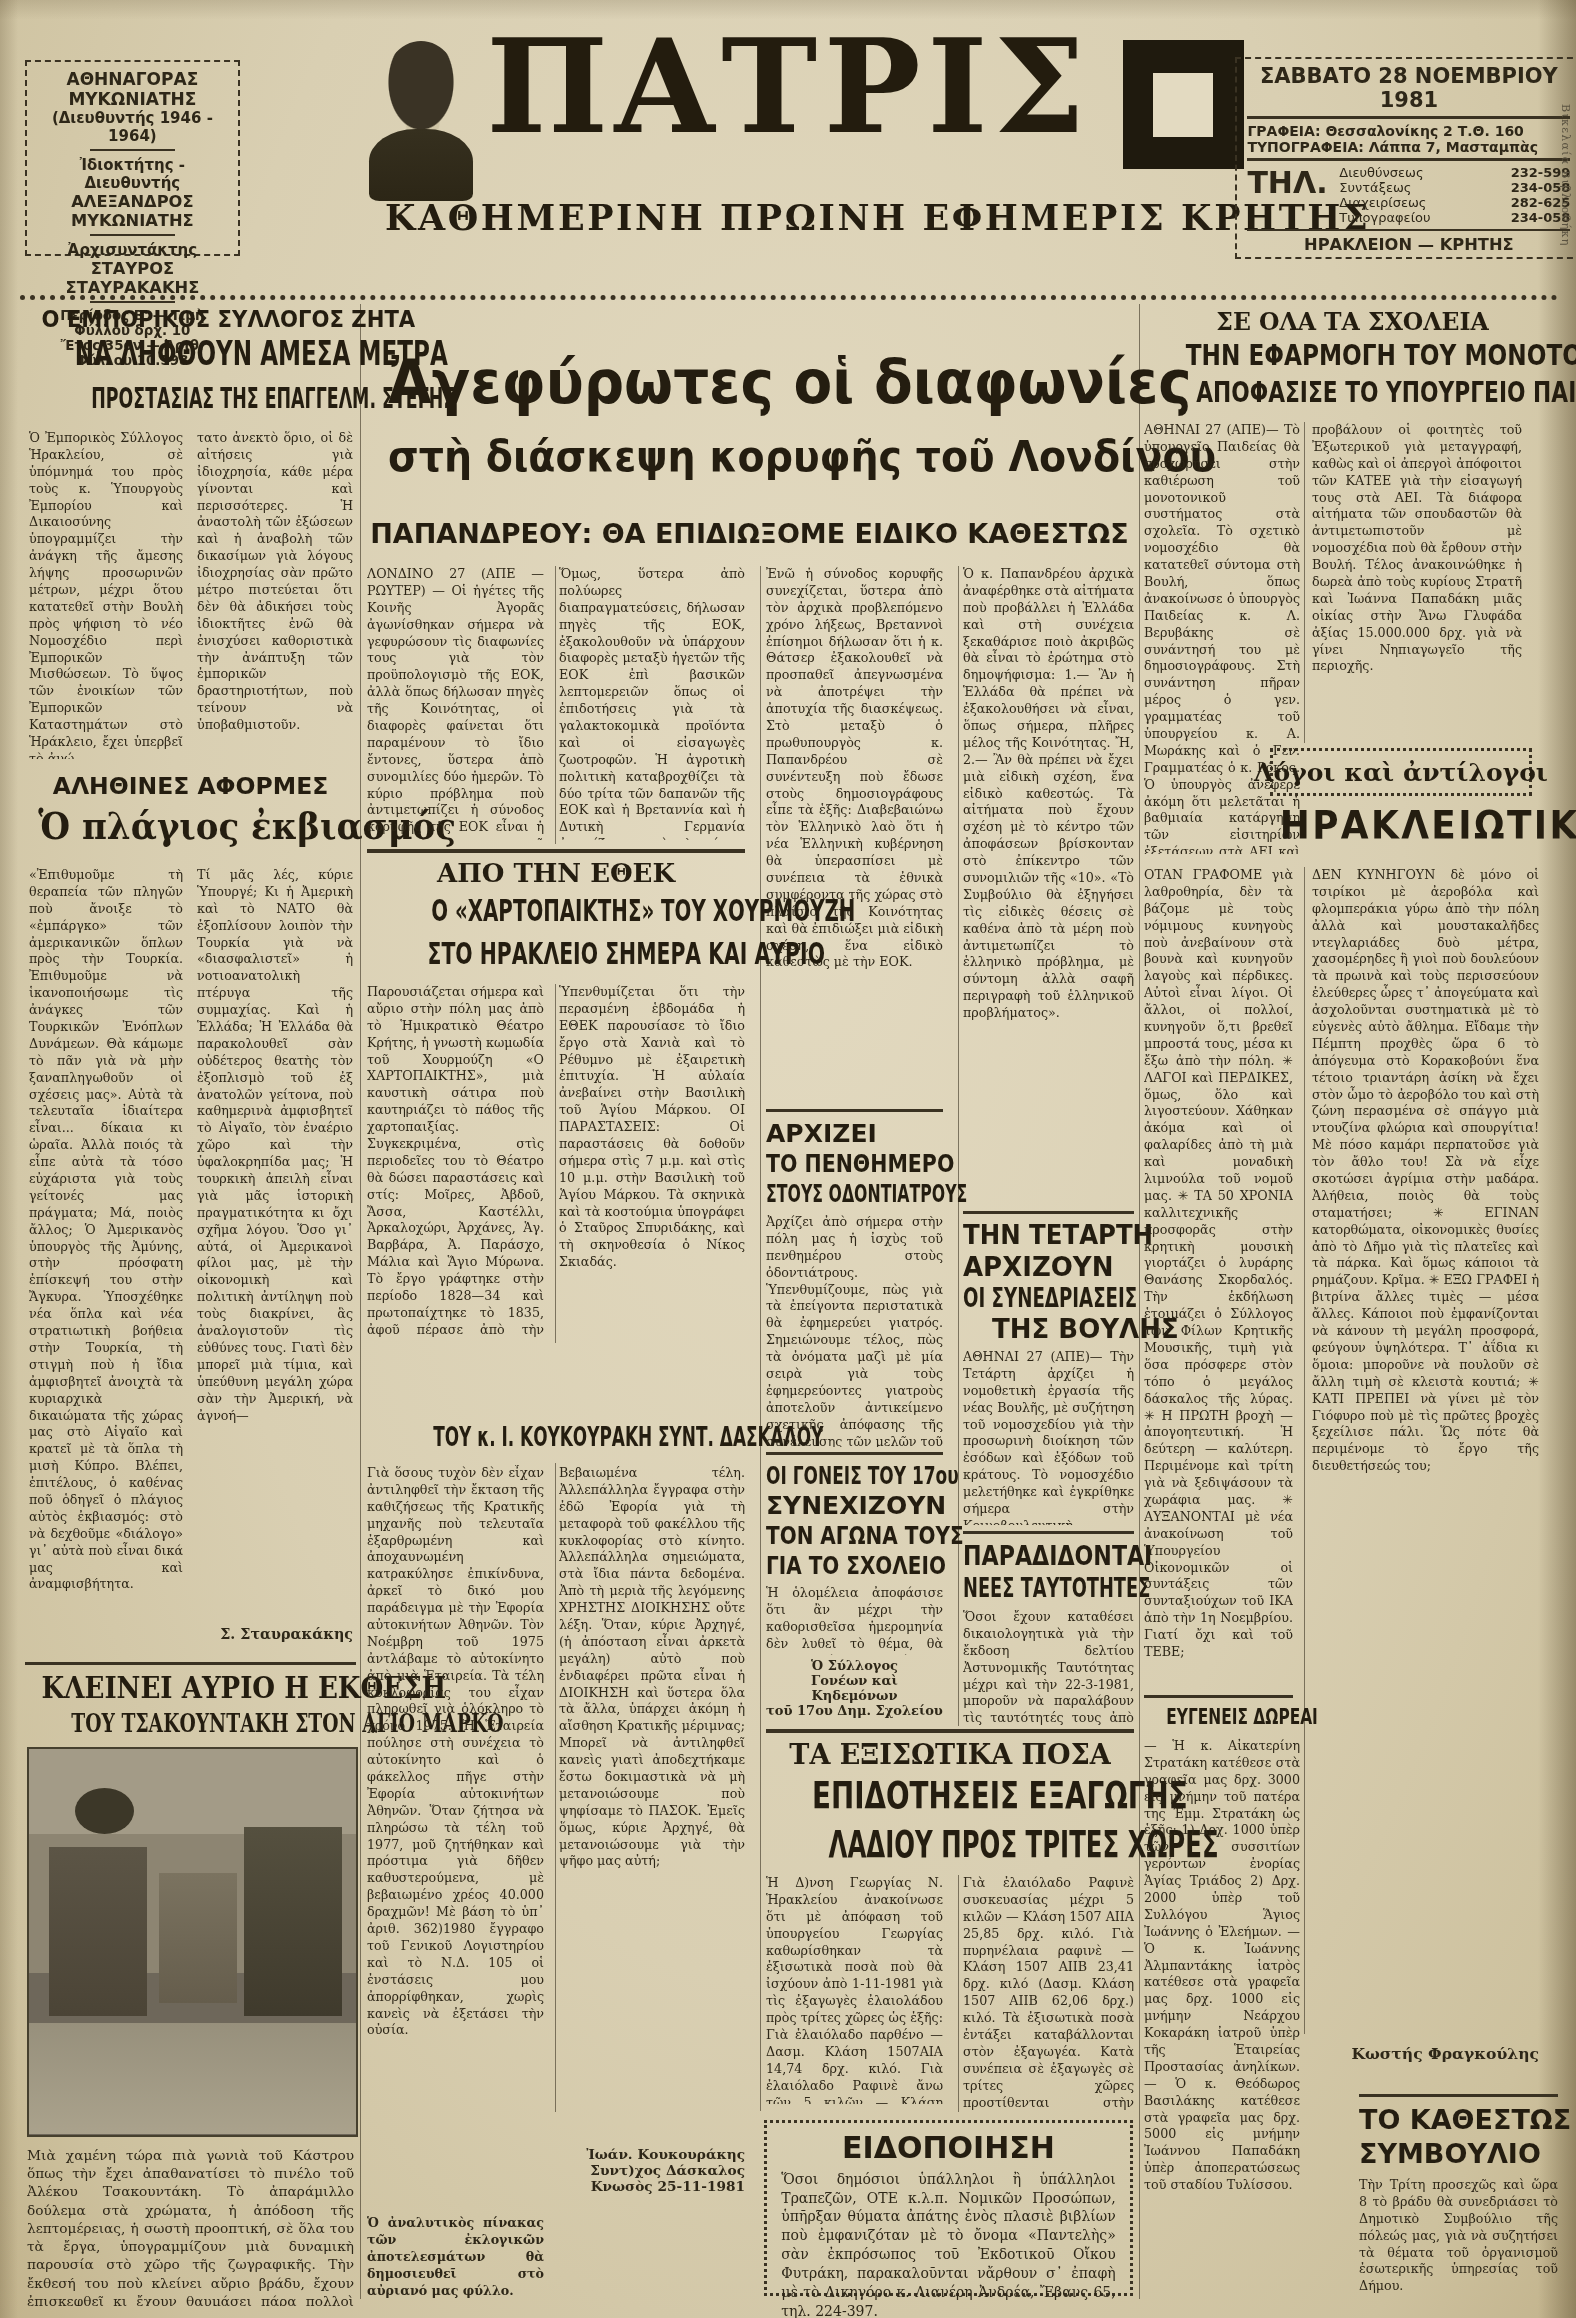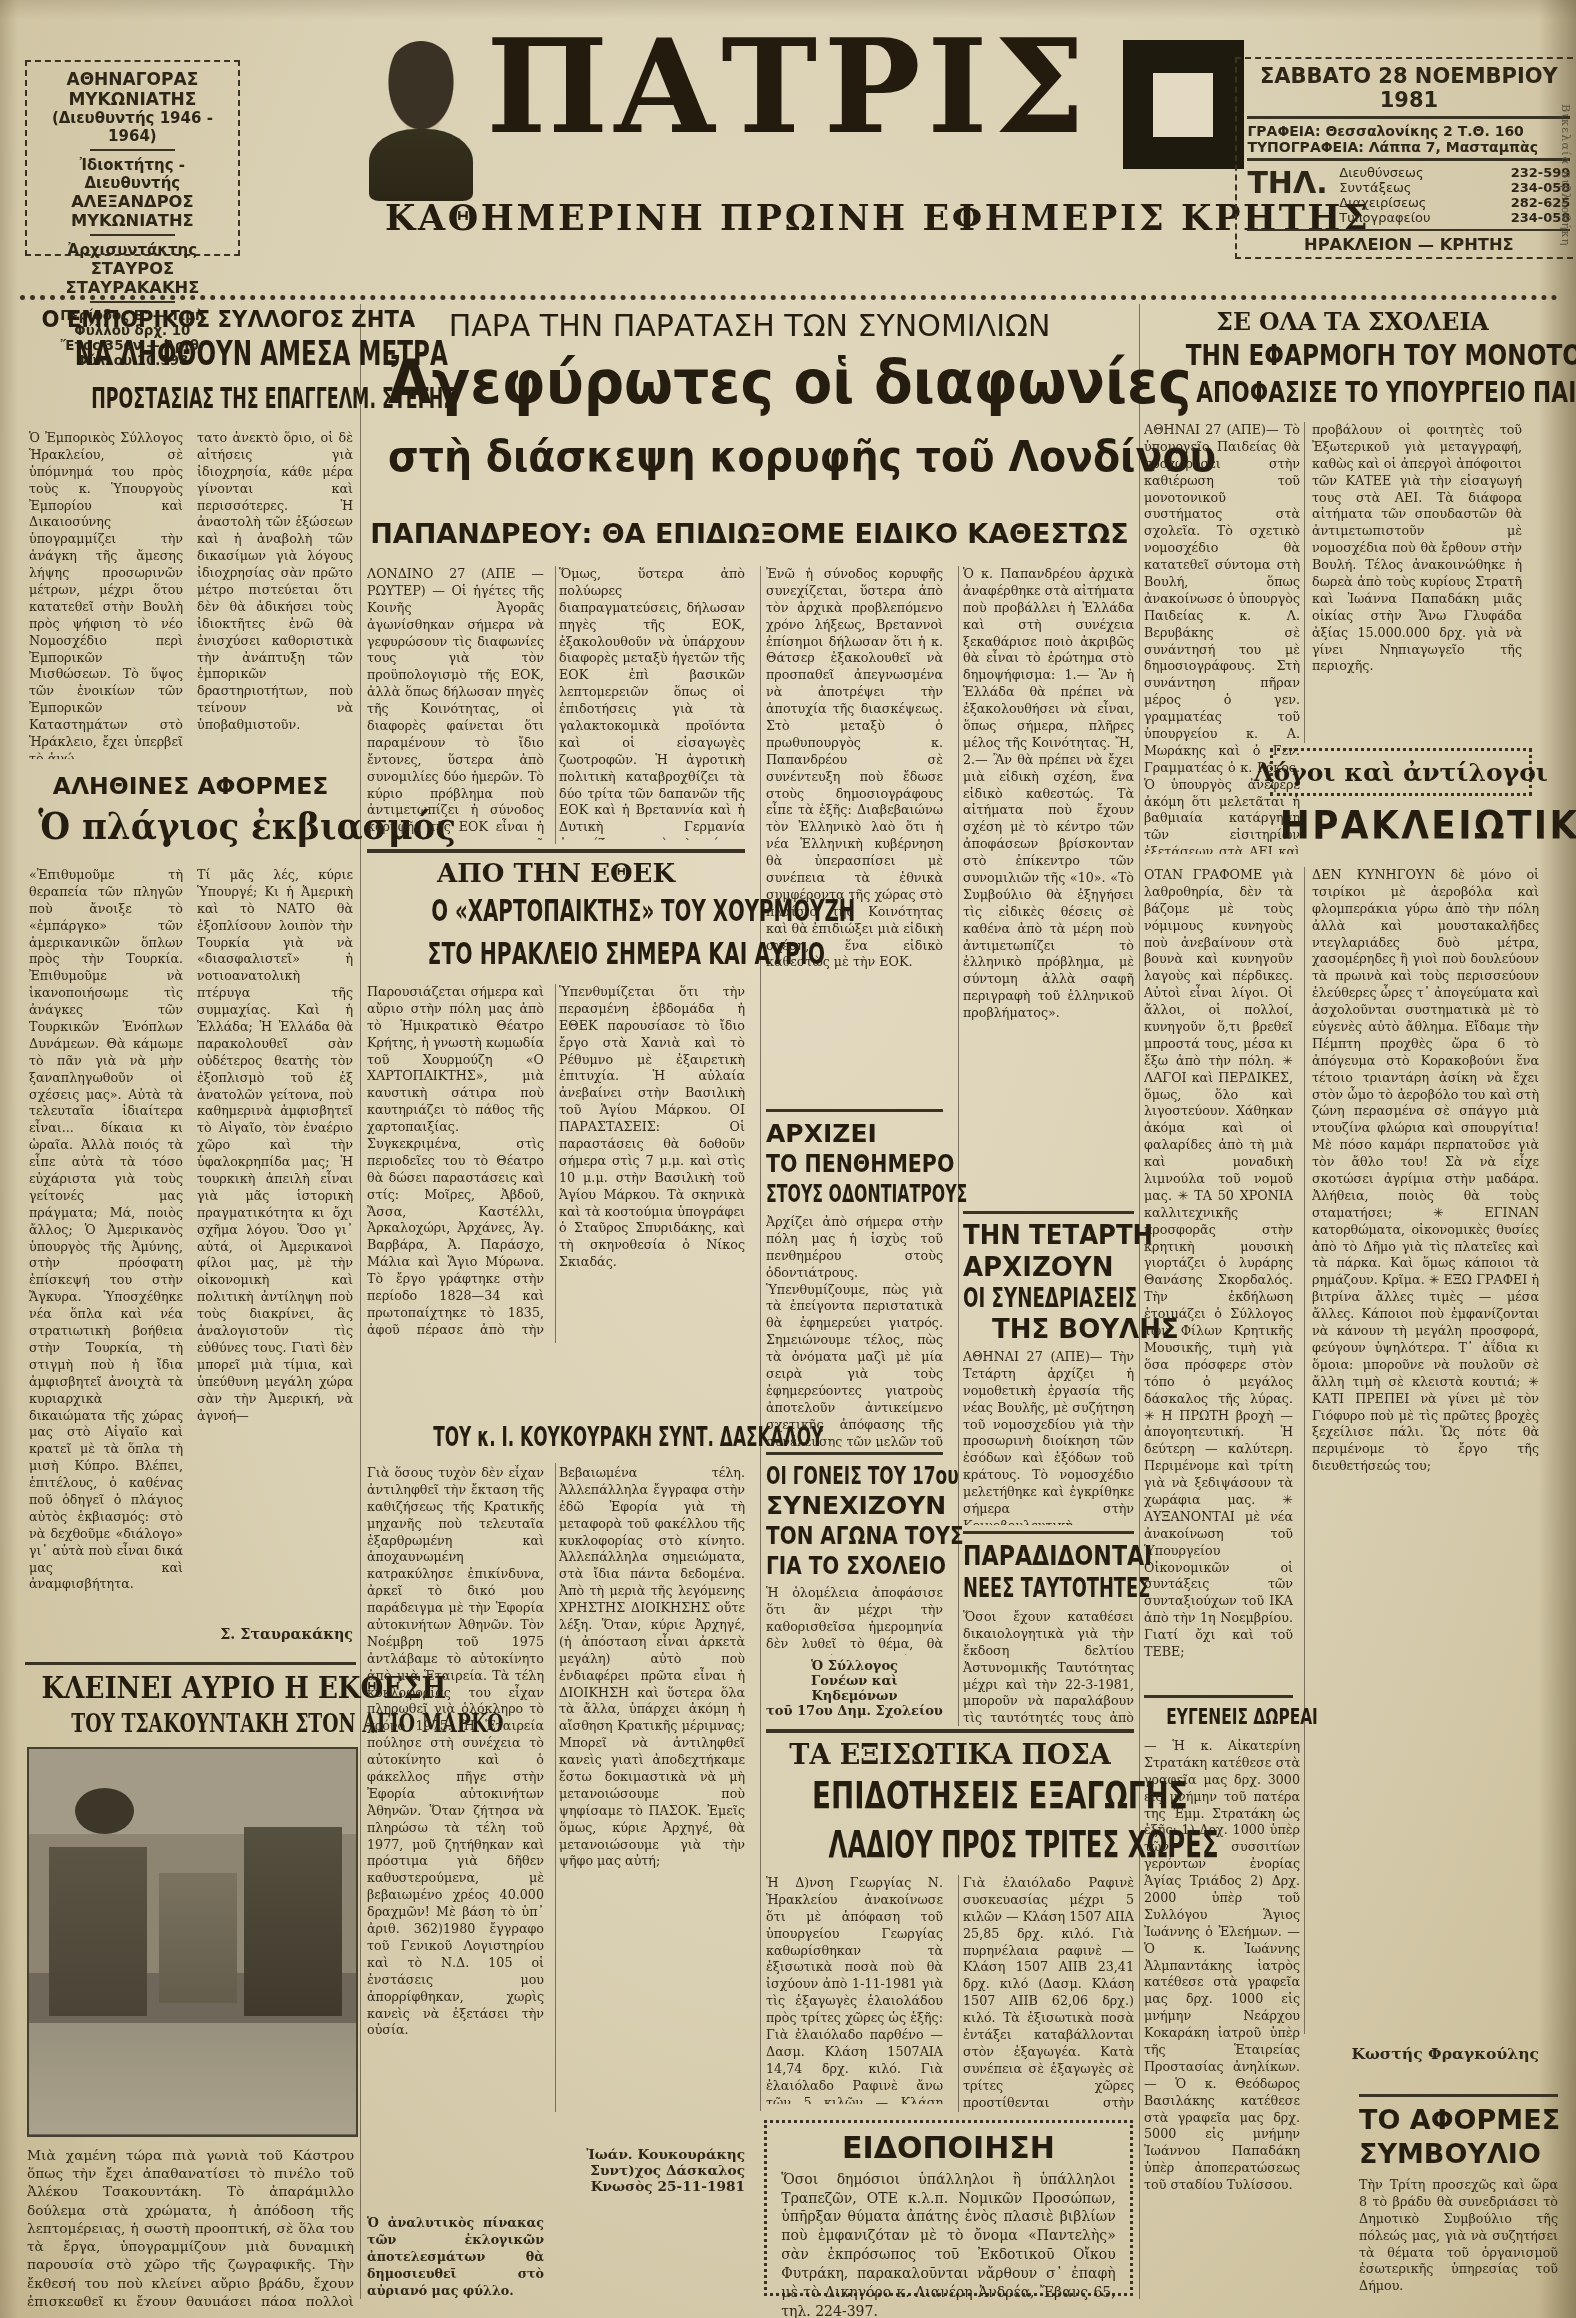--- a/index.html
+++ b/index.html
@@ -125,21 +125,20 @@
   <div class="hls" style="left:25px;top:1708px;width:331px;font-size:26px;transform:scaleX(.72);">ΤΟΥ ΤΣΑΚΟΥΝΤΑΚΗ ΣΤΟΝ ΑΓΙΟ ΜΑΡΚΟ</div>
   <div class="abs" style="left:27px;top:1747px;width:327px;height:386px;border:2.6px solid #46402e;background:linear-gradient(#a39b87 0 22%,#8d8572 22% 58%,#6e675a 58% 100%);">
     <div class="abs" style="left:19.6px;top:98px;width:98px;height:169px;background:linear-gradient(#5c5546,#4b4436);"></div>
     <div class="abs" style="left:130px;top:124px;width:78px;height:130px;background:linear-gradient(#7b7360,#655d4c);"></div>
     <div class="abs" style="left:215px;top:78px;width:98px;height:189px;background:linear-gradient(#55503f,#3f3a2c);"></div>
     <div class="abs" style="left:0;top:274px;width:100%;height:111px;background:linear-gradient(#97907c,#aaa28c);"></div>
     <div class="abs" style="left:46px;top:39px;width:59px;height:46px;border-radius:50%;background:#3c3728;"></div>
   </div>
   <div class="col" style="left:27px;top:2146px;width:327px;height:160px;font-size:13.7px;">Μιὰ χαμένη τώρα πιὰ γωνιὰ τοῦ Κάστρου ὅπως τὴν ἔχει ἀπαθανατίσει τὸ πινέλο τοῦ Ἀλέκου Τσακουντάκη. Τὸ ἀπαράμιλλο δούλεμα στὰ χρώματα, ἡ ἀπόδοση τῆς λεπτομέρειας, ἡ σωστὴ προοπτική, σὲ ὅλα του τὰ ἔργα, ὑπογραμμίζουν μιὰ δυναμικὴ παρουσία στὸ χῶρο τῆς ζωγραφικῆς. Τὴν ἔκθεσή του ποὺ κλείνει αὔριο βράδυ, ἔχουν ἐπισκεφθεῖ κι ἔχουν θαυμάσει πάρα πολλοὶ Ἡρακλειῶτες. Θέλομε νὰ πιστεύομε πὼς ὁ Ἀλέκος Τσακουντάκης πολὺ σύντομα θὰ μᾶς δείξει καὶ νέα του δουλειὰ σὲ μιὰ νέα ἔκθεση.</div>
 
-  <div class="hl" style="left:365px;top:308px;width:769px;font-size:30px;font-weight:normal;">ΠΑΡΑ ΤΗΝ ΠΑΡΑΤΑΣΗ ΤΩΝ ΣΥΝΟΜΙΛΙΩΝ</div>
   <div class="hl" style="left:365px;top:347px;width:769px;font-size:60px;transform:scaleX(.94);">Ἀγεφύρωτες οἱ διαφωνίες</div>
   <div class="hl" style="left:365px;top:432px;width:769px;font-size:42px;transform:scaleX(.94);">στὴ διάσκεψη κορυφῆς τοῦ Λονδίνου</div>
   <div class="hl" style="left:365px;top:518px;width:769px;font-size:27px;">ΠΑΠΑΝΔΡΕΟΥ: ΘΑ ΕΠΙΔΙΩΞΟΜΕ ΕΙΔΙΚΟ ΚΑΘΕΣΤΩΣ</div>
   <div class="col" style="left:367px;top:566px;width:177px;height:274px;">ΛΟΝΔΙΝΟ 27 (ΑΠΕ — ΡΩΥΤΕΡ) — Οἱ ἡγέτες τῆς Κοινῆς Ἀγορᾶς ἀγωνίσθηκαν σήμερα νὰ γεφυρώσουν τὶς διαφωνίες τους γιὰ τὸν προϋπολογισμὸ τῆς ΕΟΚ, ἀλλὰ ὅπως δήλωσαν πηγὲς τῆς Κοινότητας, οἱ διαφορὲς φαίνεται ὅτι παραμένουν τὸ ἴδιο ἔντονες, ὕστερα ἀπὸ συνομιλίες δύο ἡμερῶν. Τὸ κύριο πρόβλημα ποὺ ἀντιμετωπίζει ἡ σύνοδος κορυφῆς τῆς ΕΟΚ εἶναι ἡ τροποποίηση τοῦ προϋπολογισμοῦ ὕψους 25 δισεκατομμυρίων δολλαρίων, ζήτημα ἀποφασιστικὸ γιὰ τὸ μέλλον τῆς δεκαμελοῦς Κοινότητας καὶ τὴν προοπτικὴ διευρύνσεώς της, μὲ τὴν ἔνταξη τῆς Πορτογαλίας καὶ τῆς Ἱσπανίας.</div>
   <div class="col" style="left:559px;top:566px;width:186px;height:274px;">Ὅμως, ὕστερα ἀπὸ πολύωρες διαπραγματεύσεις, δήλωσαν πηγὲς τῆς ΕΟΚ, ἐξακολουθοῦν νὰ ὑπάρχουν διαφορὲς μεταξὺ ἡγετῶν τῆς ΕΟΚ ἐπὶ βασικῶν λεπτομερειῶν ὅπως οἱ ἐπιδοτήσεις γιὰ τὰ γαλακτοκομικὰ προϊόντα καὶ οἱ εἰσαγωγὲς ζωοτροφῶν. Ἡ ἀγροτικὴ πολιτικὴ καταβροχθίζει τὰ δύο τρίτα τῶν δαπανῶν τῆς ΕΟΚ καὶ ἡ Βρεταννία καὶ ἡ Δυτικὴ Γερμανία ἀγωνίζονται γιὰ τὴ μείωση τῆς δαπάνης. Ἡ Πρωθυπουργὸς τῆς Βρεταννίας κ. Θάτσερ πιέζει ἐπίσης γιὰ νὰ ἐξασφαλίσει τὴ συμφωνία τῶν ἑταίρων της ἐπὶ τοῦ θέματος ἐπιστροφῶν, ποὺ θὰ κόψει τὶς μεγάλες πληρωμὲς τῆς χώρας της πρὸς τὴν ΕΟΚ.</div>
   <div class="col" style="left:766px;top:566px;width:177px;height:540px;">Ἐνῶ ἡ σύνοδος κορυφῆς συνεχίζεται, ὕστερα ἀπὸ τὸν ἀρχικὰ προβλεπόμενο χρόνο λήξεως, Βρεταννοὶ ἐπίσημοι δήλωσαν ὅτι ἡ κ. Θάτσερ ἐξακολουθεῖ νὰ προσπαθεῖ ἀπεγνωσμένα νὰ ἀποτρέψει τὴν ἀποτυχία τῆς διασκέψεως. Στὸ μεταξὺ ὁ πρωθυπουργὸς κ. Παπανδρέου σὲ συνέντευξη ποὺ ἔδωσε στοὺς δημοσιογράφους εἶπε τὰ ἑξῆς: Διαβεβαιώνω τὸν Ἑλληνικὸ λαὸ ὅτι ἡ νέα Ἑλληνικὴ κυβέρνηση θὰ ὑπερασπίσει μὲ συνέπεια τὰ ἐθνικὰ συμφέροντα τῆς χώρας στὸ πλαίσιο τῆς Κοινότητας καὶ θὰ ἐπιδιώξει μιὰ εἰδικὴ σχέση, ἕνα εἰδικὸ καθεστὼς μὲ τὴν ΕΟΚ.</div>
   <div class="col" style="left:963px;top:566px;width:171px;height:638px;">Ὁ κ. Παπανδρέου ἀρχικὰ ἀναφέρθηκε στὰ αἰτήματα ποὺ προβάλλει ἡ Ἑλλάδα καὶ στὴ συνέχεια ξεκαθάρισε ποιὸ ἀκριβῶς θὰ εἶναι τὸ ἐρώτημα στὸ δημοψήφισμα: 1.— Ἂν ἡ Ἑλλάδα θὰ πρέπει νὰ ἐξακολουθήσει νὰ εἶναι, ὅπως σήμερα, πλῆρες μέλος τῆς Κοινότητας. Ἤ, 2.— Ἂν θὰ πρέπει νὰ ἔχει μιὰ εἰδικὴ σχέση, ἕνα εἰδικὸ καθεστώς. Τὰ αἰτήματα ποὺ ἔχουν σχέση μὲ τὸ κέντρο τῶν ἀποφάσεων βρίσκονταν στὸ ἐπίκεντρο τῶν συνομιλιῶν τῆς «10». «Τὸ Συμβούλιο θὰ ἐξηγήσει τὶς εἰδικὲς θέσεις σὲ καθένα ἀπὸ τὰ μέρη ποὺ ἀντιμετωπίζει τὸ ἑλληνικὸ πρόβλημα, μὲ σύντομη ἀλλὰ σαφῆ περιγραφὴ τοῦ ἑλληνικοῦ προβλήματος».</div>
 
   <div class="rh" style="left:367px;top:849px;width:378px;height:3.9px;"></div>
   <div class="hls" style="left:367px;top:858px;width:378px;font-size:26px;">ΑΠΟ ΤΗΝ ΕΘΕΚ</div>
@@ -212,18 +211,18 @@
   <div class="hl" style="left:1268px;top:803px;width:293px;font-size:39px;letter-spacing:2.6px;transform:scaleX(.92);">ΗΡΑΚΛΕΙΩΤΙΚΑ</div>
   <div class="col" style="left:1144px;top:867px;width:149px;height:818px;">ΟΤΑΝ ΓΡΑΦΟΜΕ γιὰ λαθροθηρία, δὲν τὰ βάζομε μὲ τοὺς νόμιμους κυνηγοὺς ποὺ ἀνεβαίνουν στὰ βουνὰ καὶ κυνηγοῦν λαγοὺς καὶ πέρδικες. Αὐτοὶ εἶναι λίγοι. Οἱ ἄλλοι, οἱ πολλοί, κυνηγοῦν ὅ,τι βρεθεῖ μπροστά τους, μέσα κι ἔξω ἀπὸ τὴν πόλη. ✳ ΛΑΓΟΙ καὶ ΠΕΡΔΙΚΕΣ, ὅμως, ὅλο καὶ λιγοστεύουν. Χάθηκαν ἀκόμα καὶ οἱ φαλαρίδες ἀπὸ τὴ μιὰ καὶ μοναδικὴ λιμνούλα τοῦ νομοῦ μας. ✳ ΤΑ 50 ΧΡΟΝΙΑ καλλιτεχνικῆς προσφορᾶς στὴν κρητικὴ μουσικὴ γιορτάζει ὁ λυράρης Θανάσης Σκορδαλός. Τὴν ἐκδήλωση ἑτοιμάζει ὁ Σύλλογος τῶν Φίλων Κρητικῆς Μουσικῆς, τιμὴ γιὰ ὅσα πρόσφερε στὸν τόπο ὁ μεγάλος δάσκαλος τῆς λύρας. ✳ Η ΠΡΩΤΗ βροχὴ — ἀπογοητευτική. Ἡ δεύτερη — καλύτερη. Περιμένομε καὶ τρίτη γιὰ νὰ ξεδιψάσουν τὰ χωράφια μας. ✳ ΑΥΞΑΝΟΝΤΑΙ μὲ νέα ἀνακοίνωση τοῦ Ὑπουργείου Οἰκονομικῶν οἱ συντάξεις τῶν συνταξιούχων τοῦ ΙΚΑ ἀπὸ τὴν 1η Νοεμβρίου. Γιατί ὄχι καὶ τοῦ ΤΕΒΕ;</div>
   <div class="col" style="left:1312px;top:867px;width:227px;height:1170px;">ΔΕΝ ΚΥΝΗΓΟΥΝ δὲ μόνο οἱ τσιρίκοι μὲ ἀεροβόλα καὶ φλομπεράκια γύρω ἀπὸ τὴν πόλη ἀλλὰ καὶ μουστακαλῆδες ντεγλαριάδες δυὸ μέτρα, χασομέρηδες ἢ γιοὶ ποὺ δουλεύουν τὰ πρωινὰ καὶ τοὺς περισσεύουν ἐλεύθερες ὧρες τ᾽ ἀπογεύματα καὶ ἀσχολοῦνται συστηματικὰ μὲ τὸ εὐγενὲς αὐτὸ ἄθλημα. Εἴδαμε τὴν Πέμπτη προχθὲς ὥρα 6 τὸ ἀπόγευμα στὸ Κορακοβούνι ἕνα τέτοιο τριαντάρη ἀσίκη νὰ ἔχει στὸν ὦμο τὸ ἀεροβόλο του καὶ στὴ ζώνη περασμένα σὲ σπάγγο μιὰ ντουζίνα φλώρια καὶ σπουργίτια! Μὲ πόσο καμάρι περπατοῦσε γιὰ τὸν ἄθλο του! Σὰ νὰ εἶχε σκοτώσει ἀγρίμια στὴν μαδάρα. Ἀλήθεια, ποιὸς θὰ τοὺς σταματήσει; ✳ ΕΓΙΝΑΝ κατορθώματα, οἰκονομικὲς θυσίες ἀπὸ τὸ Δῆμο γιὰ τὶς πλατεῖες καὶ τὰ πάρκα. Καὶ ὅμως κάποιοι τὰ ρημάζουν. Κρῖμα. ✳ ΕΞΩ ΓΡΑΦΕΙ ἡ βιτρίνα ἄλλες τιμὲς — μέσα ἄλλες. Κάποιοι ποὺ ἐμφανίζονται νὰ κάνουν τὴ μεγάλη προσφορά, φεύγουν ὑψηλότερα. Τ᾽ ἀΐδια κι ὅμοια: μποροῦνε νὰ πουλοῦν σὲ ἄλλη τιμὴ σὲ κλειστὰ κουτιά; ✳ ΚΑΤΙ ΠΡΕΠΕΙ νὰ γίνει μὲ τὸν Γιόφυρο ποὺ μὲ τὶς πρῶτες βροχὲς ξεχείλισε πάλι. Ὥς πότε θὰ περιμένομε τὸ ἔργο τῆς διευθετήσεώς του;</div>
   <div class="sig" style="left:1312px;top:2044px;width:227px;font-size:15.6px;">Κωστής Φραγκούλης</div>
 
   <div class="rh" style="left:1144px;top:1695px;width:149px;"></div>
   <div class="hl" style="left:1144px;top:1704px;width:149px;font-size:22px;transform:scaleX(.7);">ΕΥΓΕΝΕΙΣ ΔΩΡΕΑΙ</div>
   <div class="col" style="left:1144px;top:1738px;width:156px;height:574px;">— Ἡ κ. Αἰκατερίνη Στρατάκη κατέθεσε στὰ γραφεῖα μας δρχ. 3000 εἰς μνήμην τοῦ πατέρα της Ἐμμ. Στρατάκη ὡς ἑξῆς: 1) Δρχ. 1000 ὑπὲρ τῶν συσσιτίων γερόντων ἐνορίας Ἁγίας Τριάδος 2) Δρχ. 2000 ὑπὲρ τοῦ Συλλόγου Ἅγιος Ἰωάννης ὁ Ἐλεήμων. — Ὁ κ. Ἰωάννης Ἀλμπαντάκης ἰατρὸς κατέθεσε στὰ γραφεῖα μας δρχ. 1000 εἰς μνήμην Νεάρχου Κοκαράκη ἰατροῦ ὑπὲρ τῆς Ἑταιρείας Προστασίας ἀνηλίκων. — Ὁ κ. Θεόδωρος Βασιλάκης κατέθεσε στὰ γραφεῖα μας δρχ. 5000 εἰς μνήμην Ἰωάννου Παπαδάκη ὑπὲρ ἀποπερατώσεως τοῦ σταδίου Τυλίσσου.</div>
 
   <div class="rh" style="left:1359px;top:2094px;width:199px;height:3.3px;"></div>
-  <div class="hl left" style="left:1359px;top:2104px;width:199px;font-size:27px;transform-origin:left;">ΤΟ ΑΦΟΡΜΕΣ</div>
+  <div class="hl left" style="left:1359px;top:2104px;width:199px;font-size:27px;transform-origin:left;">ΤΟ ΚΑΘΕΣΤΩΣ</div>
   <div class="hl left" style="left:1359px;top:2138px;width:199px;font-size:27px;transform-origin:left;">ΣΥΜΒΟΥΛΙΟ</div>
   <div class="col" style="left:1359px;top:2177px;width:199px;height:130px;">Τὴν Τρίτη προσεχῶς καὶ ὥρα 8 τὸ βράδυ θὰ συνεδριάσει τὸ Δημοτικὸ Συμβούλιο τῆς πόλεώς μας, γιὰ νὰ συζητήσει τὰ θέματα τοῦ ὀργανισμοῦ ἐσωτερικῆς ὑπηρεσίας τοῦ Δήμου.</div>
 
 </div>
 
 
 </body></html>

